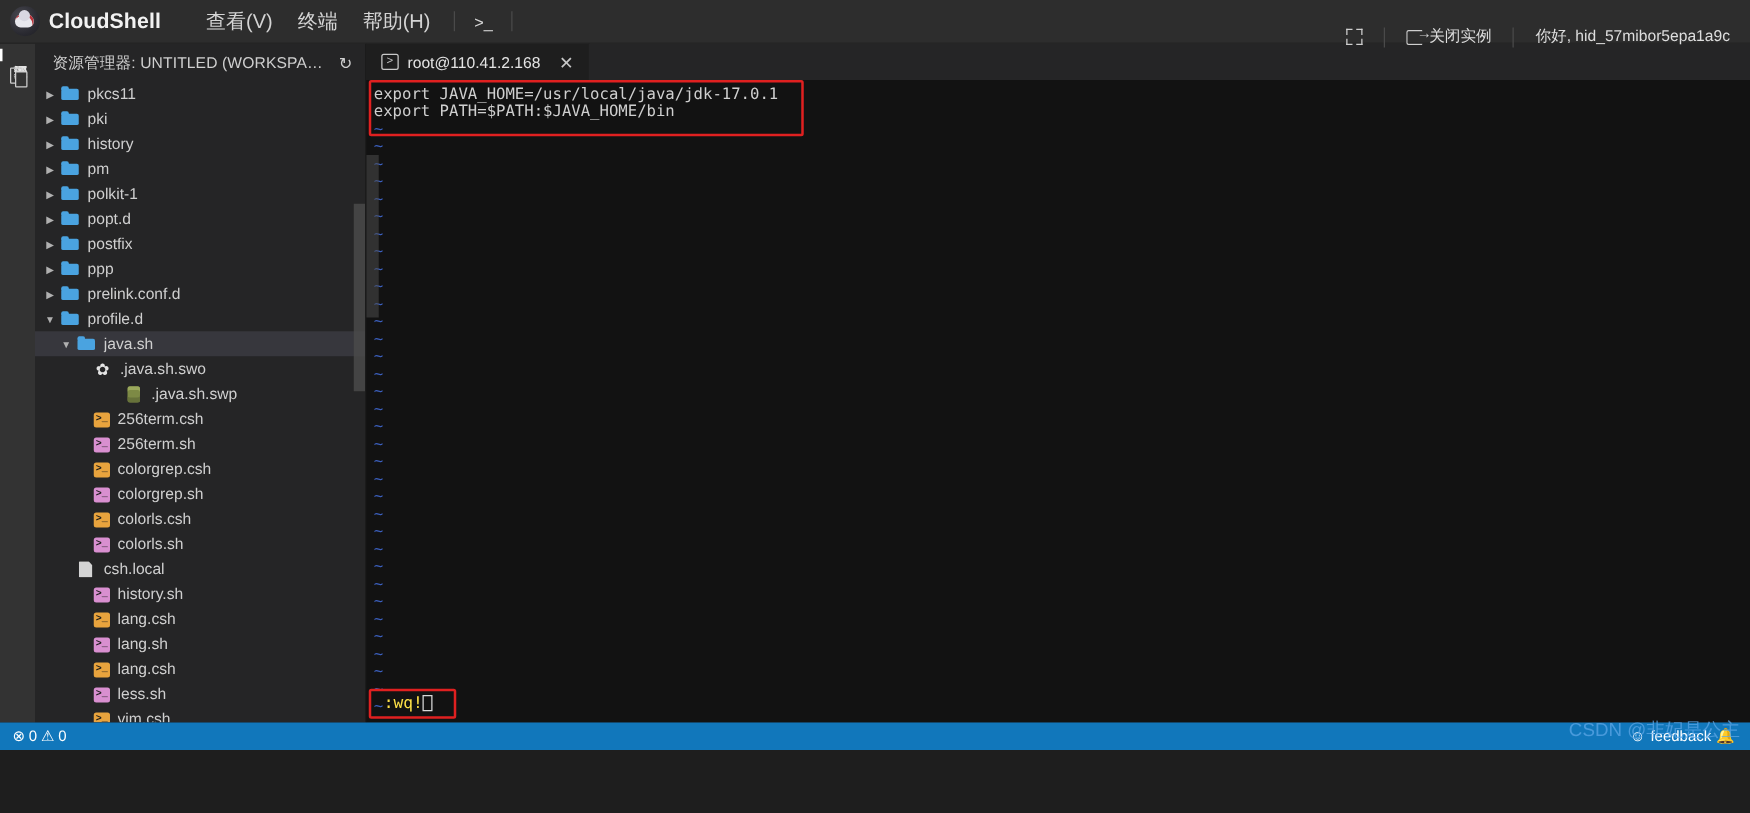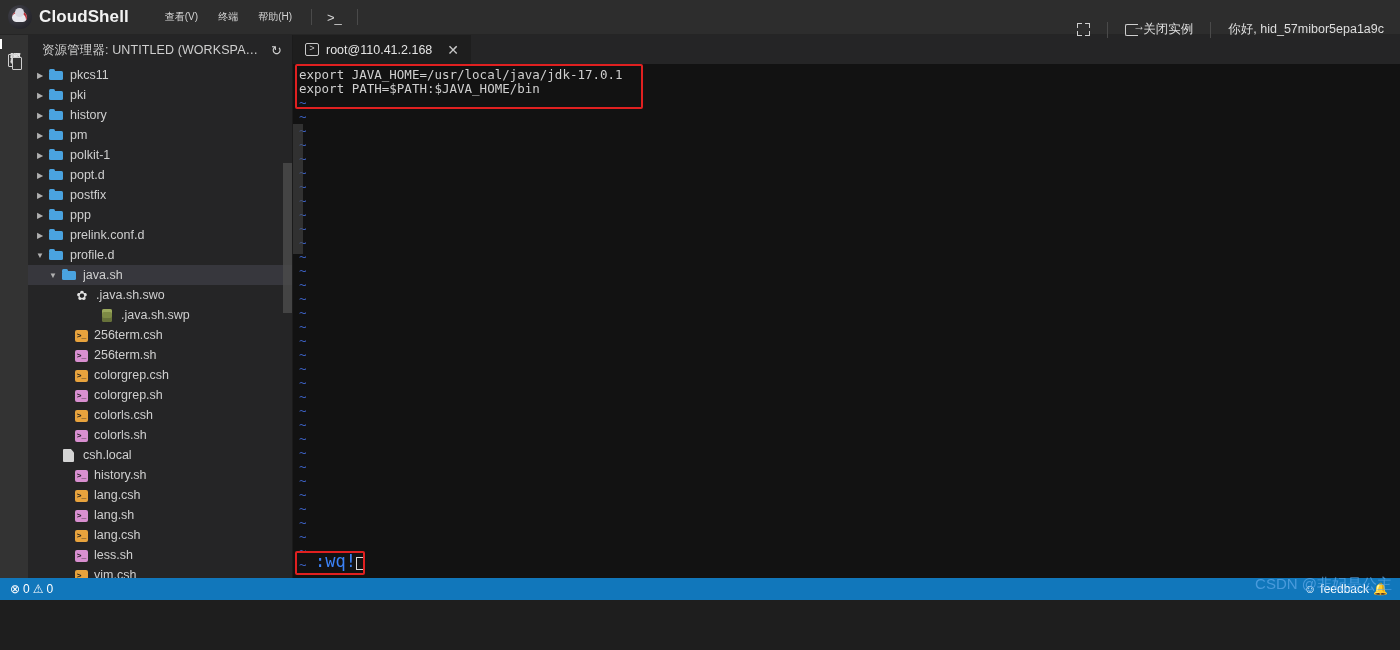--- a/index.html
+++ b/index.html
@@ -30,21 +30,21 @@
   .brand-logo::before {
     content: ""; position: absolute; left: 7px; top: 3px; width: 9px; height: 9px;
     background: #d8d8e2; border-radius: 50%; z-index: 2;
   }
   .brand-name {
     color: #f2f2f2; font-size: 17px; font-weight: bold; letter-spacing: .1px;
     white-space: nowrap;
   }
   .menus { display: flex; align-items: center; margin-left: 26px; gap: 0px; }
   .menu-item {
-    color: #d4d4d4; font-size: 10px; padding: 4px 10px; white-space: nowrap; cursor: default;
+    color: #d4d4d4; font-size: 16px; padding: 4px 10px; white-space: nowrap; cursor: default;
   }
   .tb-sep { width: 1px; height: 16px; background: #4a4a4a; margin: 0 9px; }
   .tb-icon {
     color: #d8d8d8; font-size: 13px; padding: 3px 6px; display: flex;
     align-items: center; justify-content: center; cursor: default;
   }
   .titlebar-right {
     position: absolute; right: 8px; top: 12px; height: 35px;
     display: flex; align-items: center; gap: 0;
   }
@@ -194,22 +194,22 @@
   .tline { height: 14px; white-space: pre; }
   .tilde { color: #3b5fbe; }
   .hl-box {
     position: absolute; border: 2px solid #e02020; border-radius: 2px;
     pointer-events: none;
   }
   .term-scroll {
     position: absolute; left: 0px; width: 10px; background: #4a4a4a; opacity: .55;
   }
   .cmdline {
-    position: absolute; left: 22px; font-family: "DejaVu Sans Mono","Liberation Mono",monospace;
-    font-size: 17px; color: #3b82f6; white-space: pre; line-height: 14px;
+    position: absolute; left: 14px; font-family: "DejaVu Sans Mono","Liberation Mono",monospace;
+    font-size: 13px; color: #fde047; white-space: pre; line-height: 14px;
   }
   .blockcursor {
     display: inline-block; width: 8px; height: 13px; background: transparent;
     border: 1.5px solid #d8d8d8; vertical-align: -3px;
   }
 
   
   .statusbar {
     height: 22px; background: #1177bb; flex: 0 0 22px; display: flex;
     align-items: center; padding: 0 10px; position: relative;

